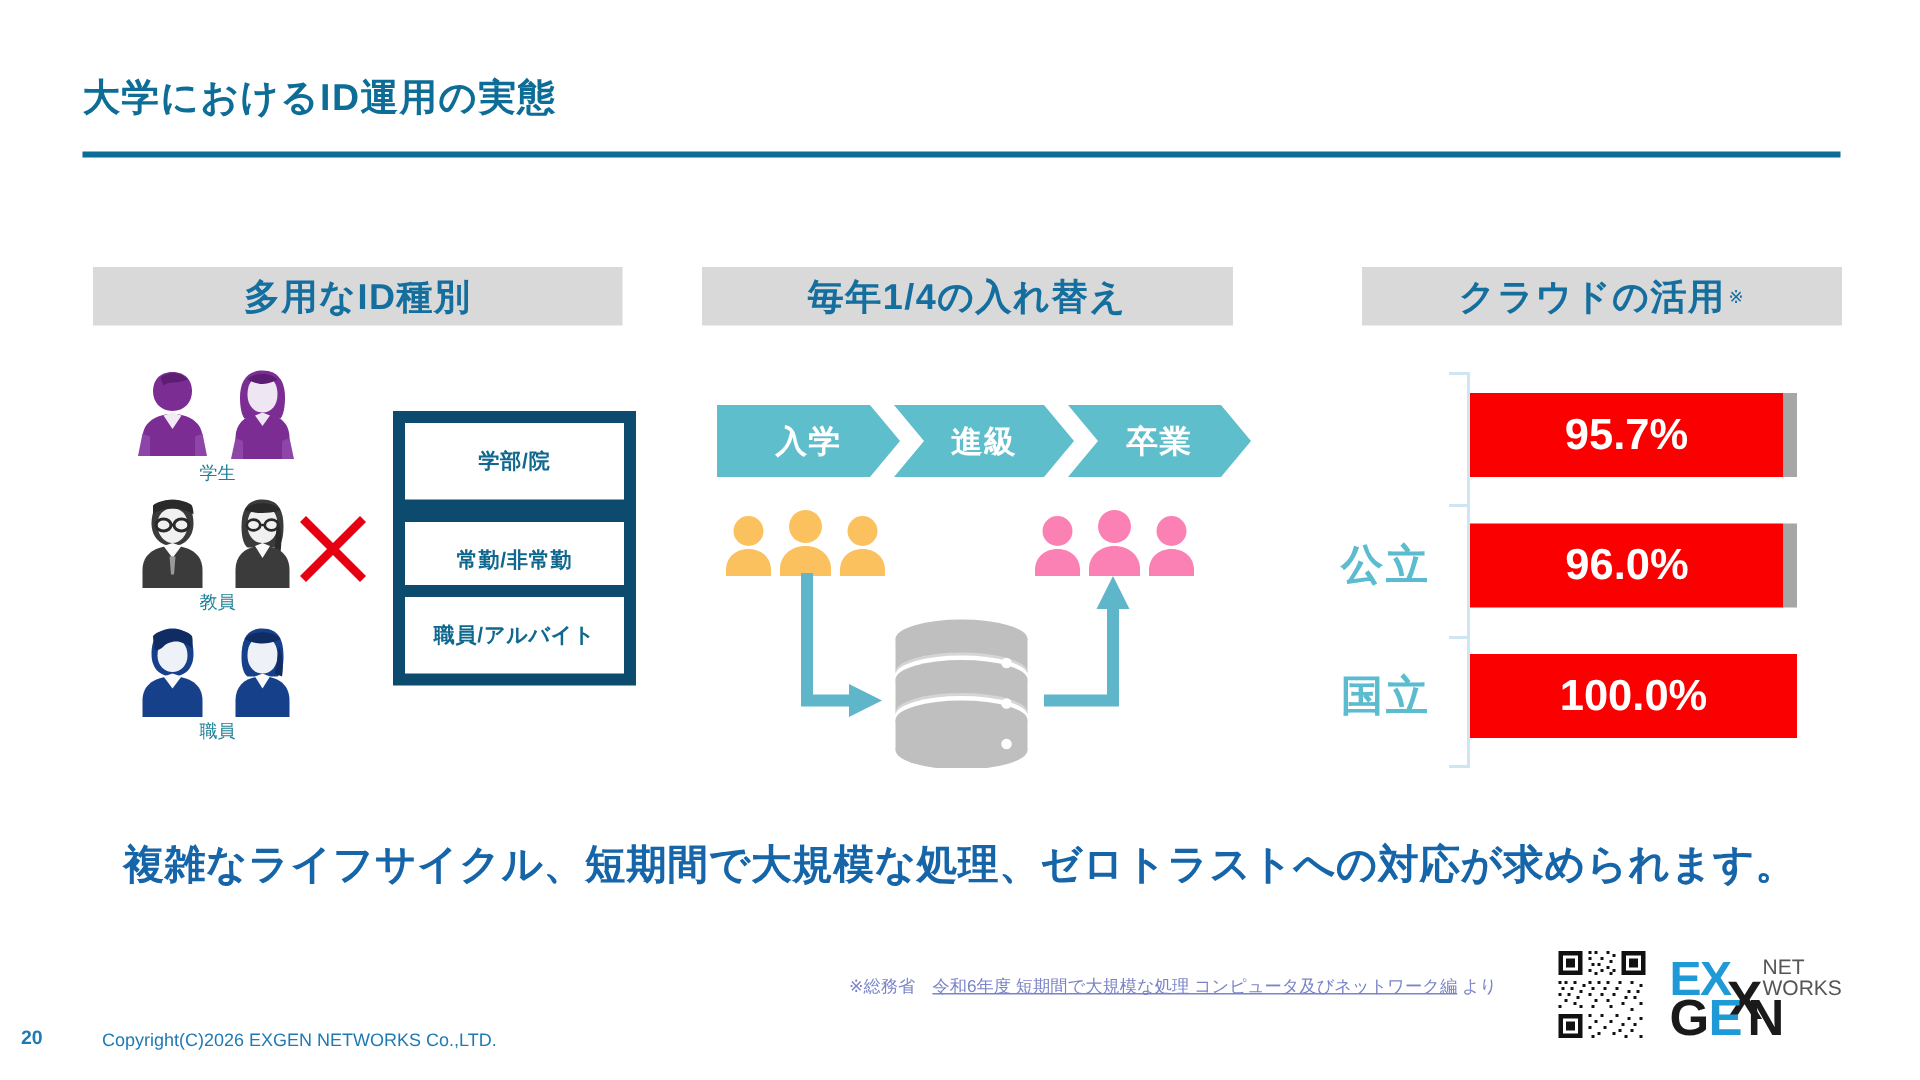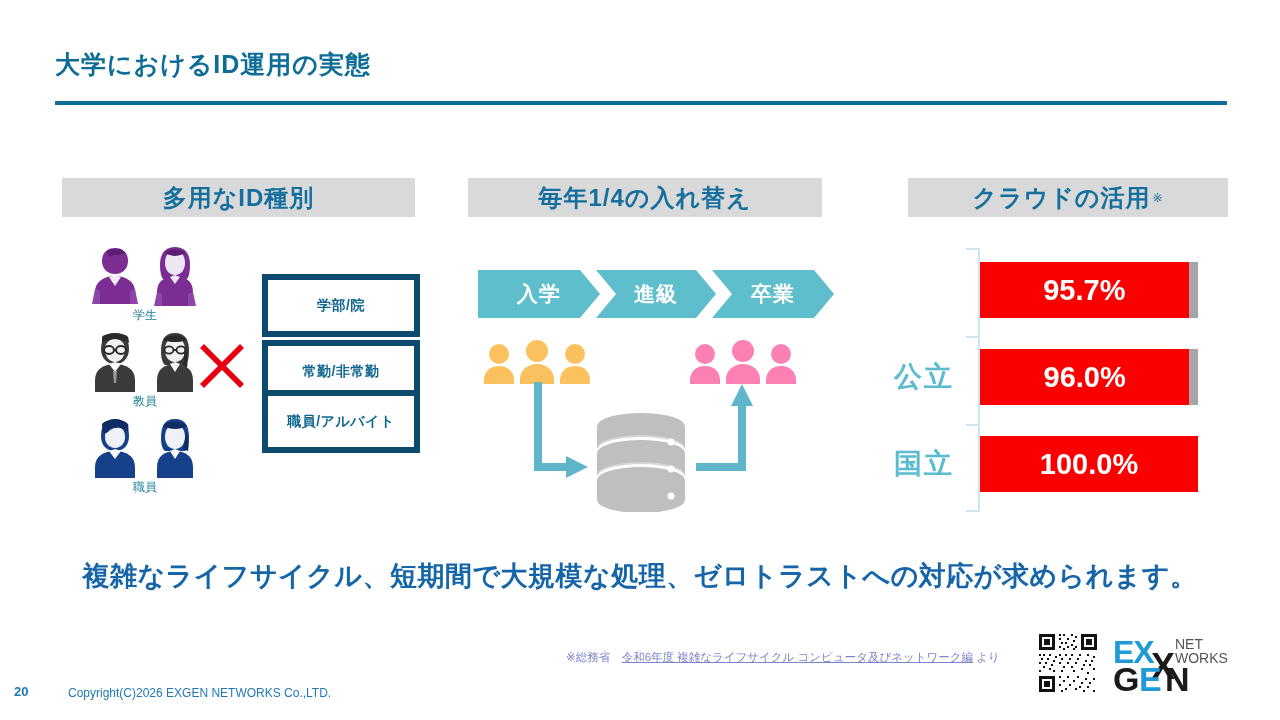--- a/index.html
+++ b/index.html
@@ -44,21 +44,21 @@
   svg.person{display:block;}
 
   .xmark{
     position:absolute;left:196px;top:340px;width:52px;height:52px;
   }
   .xmark svg{display:block;}
 
   
   .type-box{
     position:absolute;left:262px;width:146px;height:51px;
-    border:6px solid #0c4a6e;background:#fff;
+    border:8px solid #0c4a6e;background:#fff;
     display:flex;align-items:center;justify-content:center;
     color:#10688f;font-size:14px;font-weight:bold;letter-spacing:.5px;
   }
   .tb1{top:274px;}
   .tb2{top:340px;}
   .tb3{top:390px;}
 
   
   .chevrons{position:absolute;left:478px;top:270px;width:340px;height:48px;}
   .chev{
@@ -354,21 +354,21 @@
         <div class="bar-fill" style="width:100%">
           <span>100.0%</span>
         </div>
       </div>
     </div>
   </div>
 
   <div class="message">複雑なライフサイクル、短期間で大規模な処理、ゼロトラストへの対応が求められます。</div>
 
   <div class="footnote">
-    <span>※総務省　</span><span class="link">令和6年度 複雑なライフサイクル コンピュータ及びネットワーク編</span><span> より</span>
+    <span>※総務省　</span><span class="link">令和6年度 短期間で大規模な処理 コンピュータ及びネットワーク編</span><span> より</span>
   </div>
 
   <div class="page-no">20</div>
   <div class="copyright">Copyright(C)2026 EXGEN NETWORKS Co.,LTD.</div>
 
   <div class="qr">
     <svg width="62" height="62" viewBox="0 0 62 62">
       <rect width="62" height="62" fill="#fff"></rect>
       <g fill="#111">
         <rect x="2" y="2" width="16" height="16"></rect>

